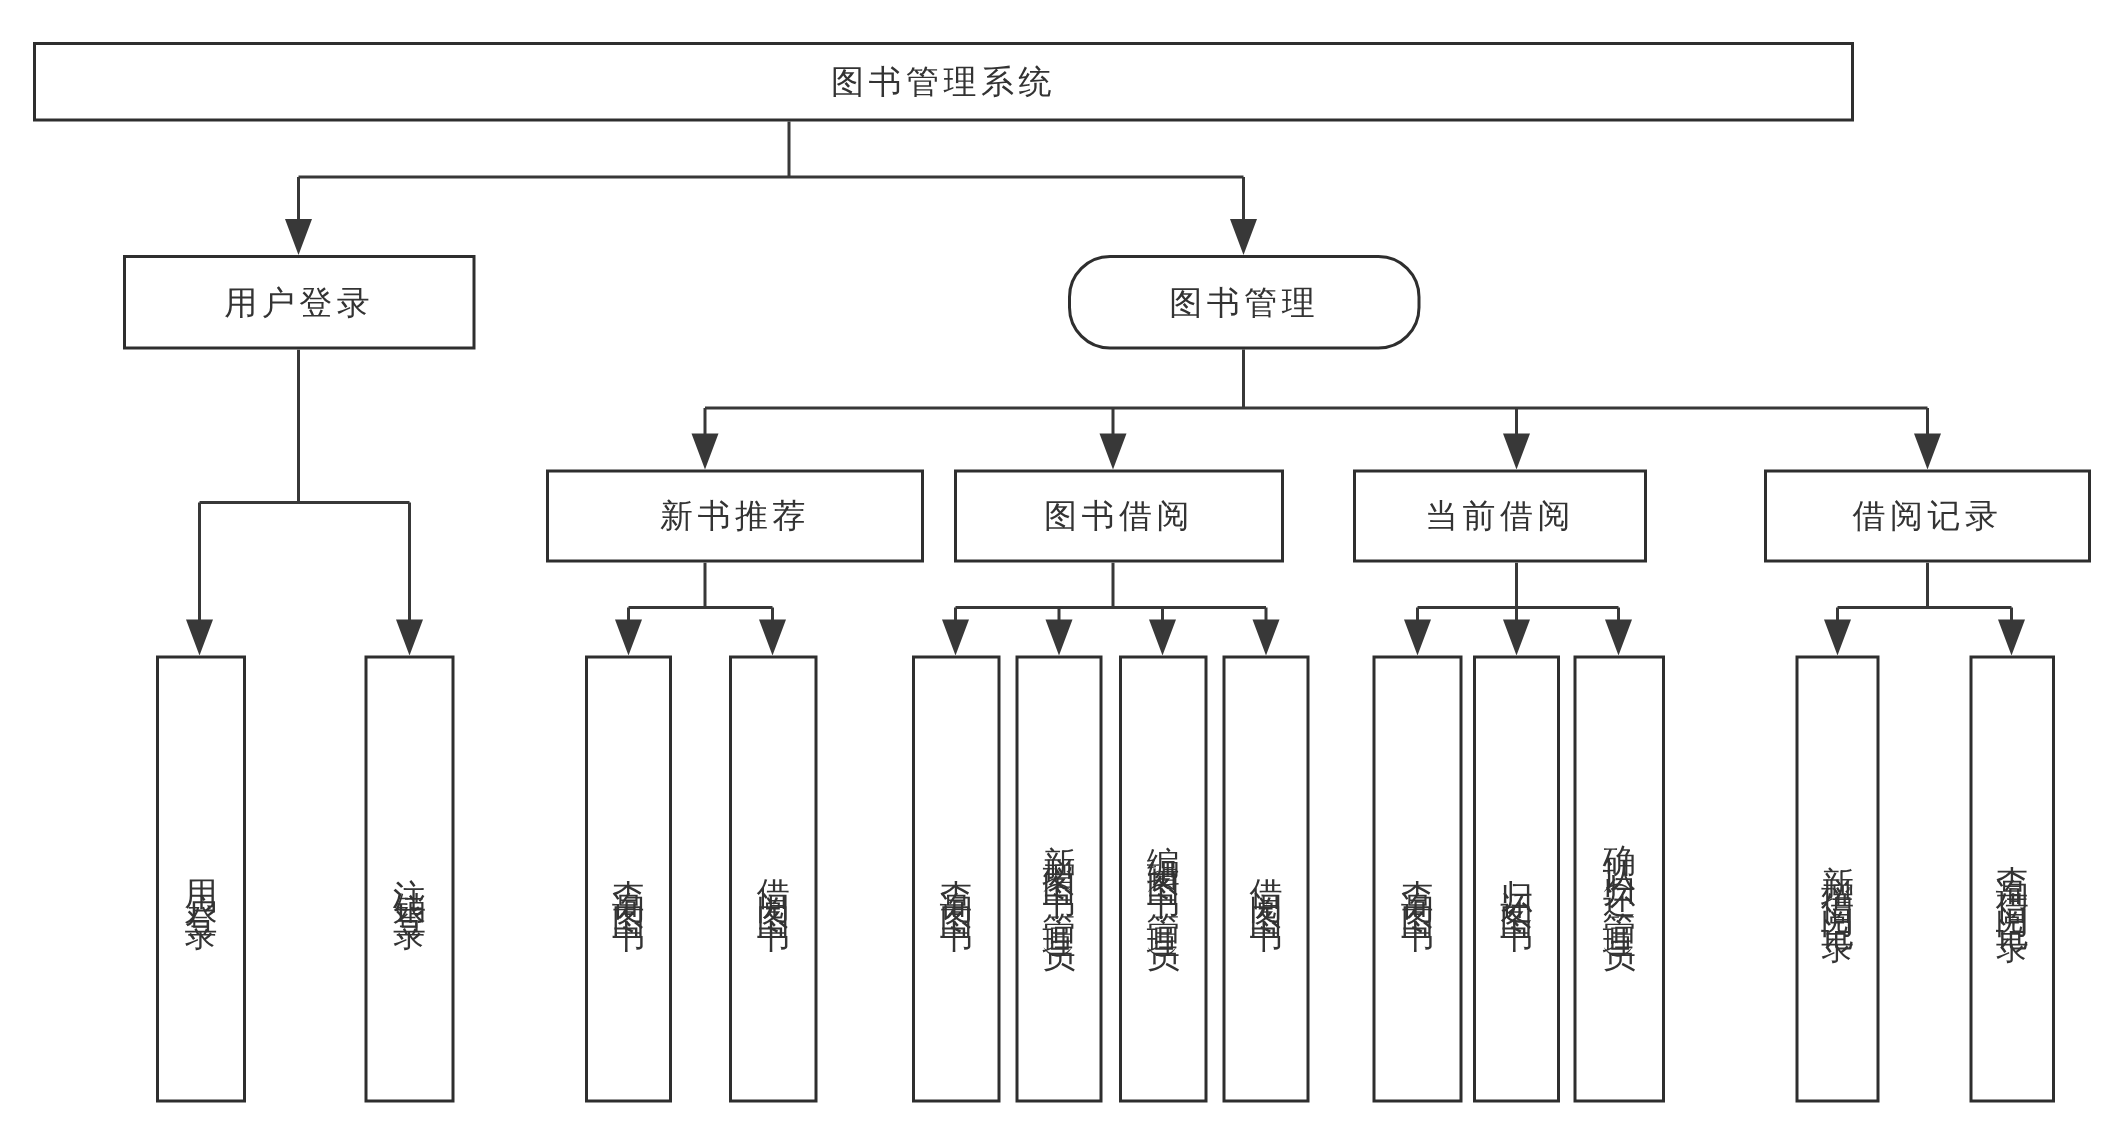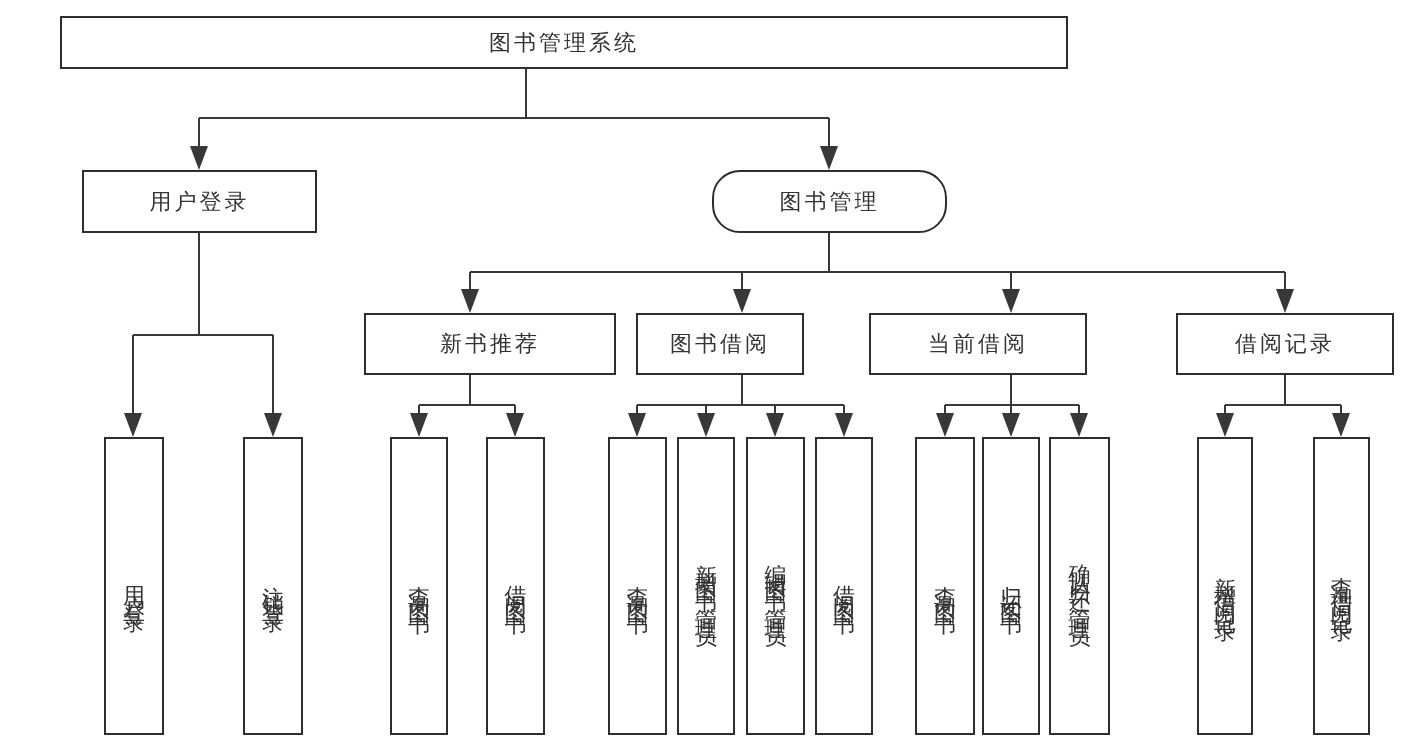--- a/index.html
+++ b/index.html
@@ -27,21 +27,21 @@
   }
   .h{white-space:nowrap;}
   .v{
     top:437px;height:298px;
     writing-mode:vertical-rl;
     text-orientation:mixed;
     font-size:22px;
     letter-spacing:9px;
     padding:6px 0;
   }
-  .root{left:22px;top:16px;width:1008px;height:53px;margin-left:38px;}
+  .root{left:22px;top:28px;width:1214px;height:53px;}
   .lvl2{top:170px;width:235px;height:63px;}
   .lvl3{top:313px;height:62px;}
   .watermark{
     position:absolute;
     left:1170px;top:714px;
     width:235px;
     color:#9b9b9b;
     font-size:19px;
     letter-spacing:0.5px;
     white-space:nowrap;
@@ -92,22 +92,22 @@
       <polygon points="1332,413 1350,413 1341,437"></polygon>
     </g>
   </svg>
 
   <div class="box h root">图书管理系统</div>
 
   <div class="box h lvl2" style="left:82px;">用户登录</div>
   <div class="box h lvl2" style="left:712px;border-radius:28px;">图书管理</div>
 
   <div class="box h lvl3" style="left:364px;width:252px;font-family:Liberation Serif, serif;">新书推荐</div>
-  <div class="box h lvl3" style="left:636px;width:168px;">图书借阅</div>
-  <div class="box h lvl3" style="left:869px;width:218px;">当前借阅</div>
+  <div class="box h lvl3" style="left:636px;width:220px;">图书借阅</div>
+  <div class="box h lvl3" style="left:902px;width:196px;">当前借阅</div>
   <div class="box h lvl3" style="left:1176px;width:218px;">借阅记录</div>
 
   <div class="box v" style="left:104px;width:60px;">用户登录</div>
   <div class="box v" style="left:243px;width:60px;">注销登录</div>
 
   <div class="box v" style="left:390px;width:58px;">查询图书</div>
   <div class="box v" style="left:486px;width:59px;">借阅图书</div>
 
   <div class="box v" style="left:608px;width:59px;">查询图书</div>
   <div class="box v" style="left:677px;width:58px;">新增图书（管理员）</div>

